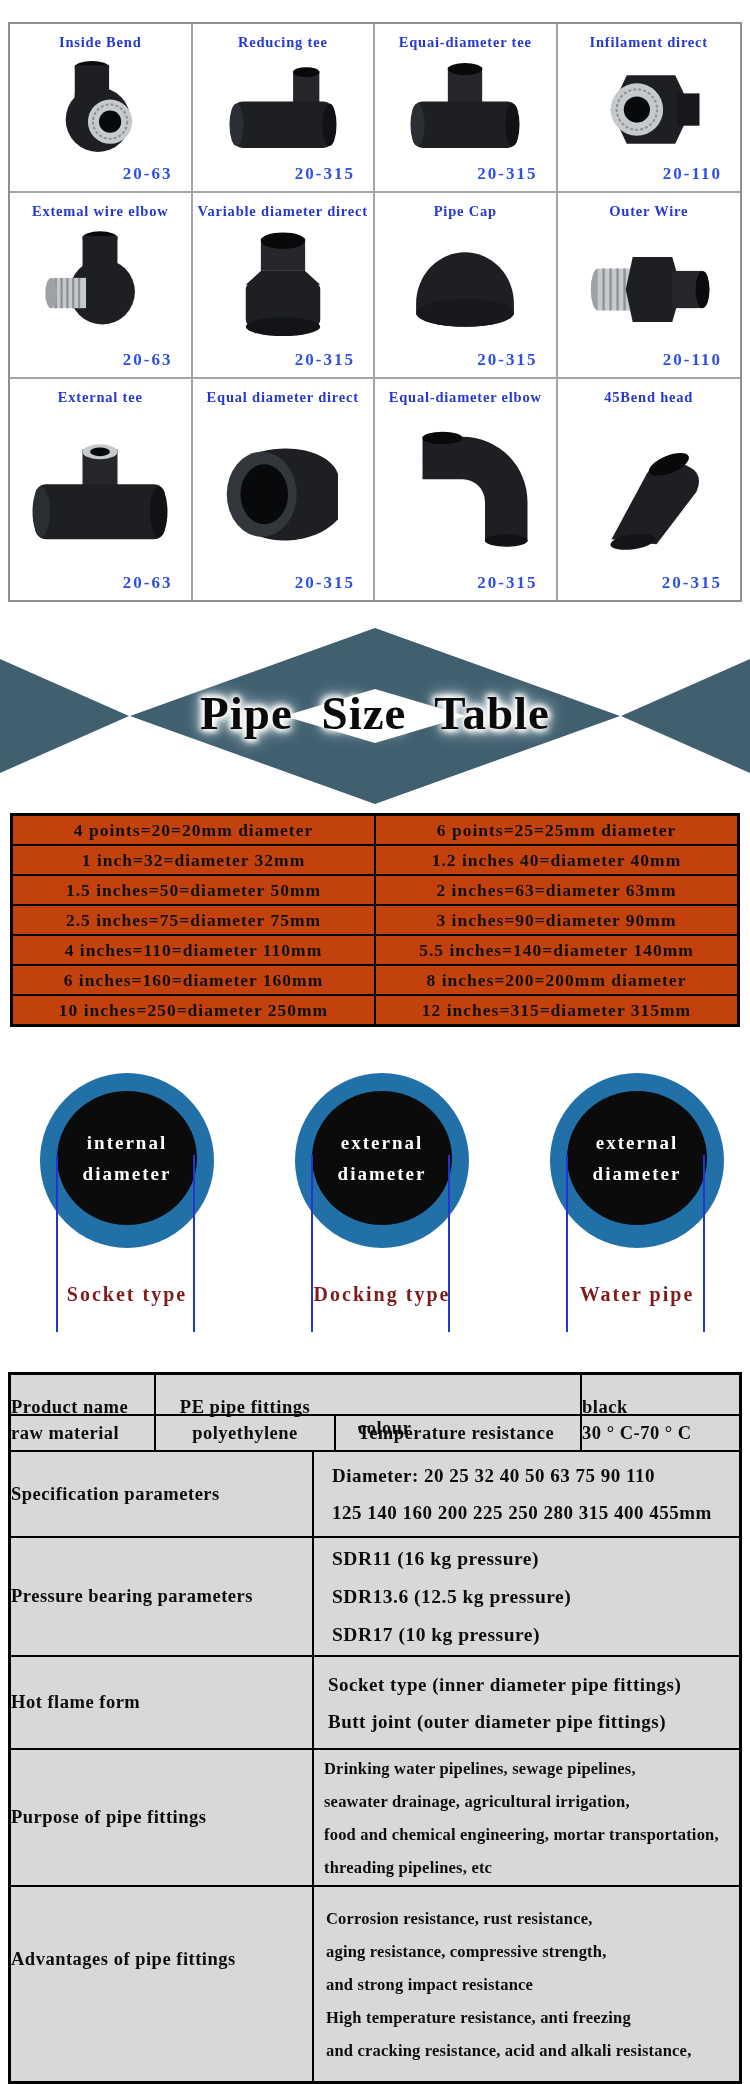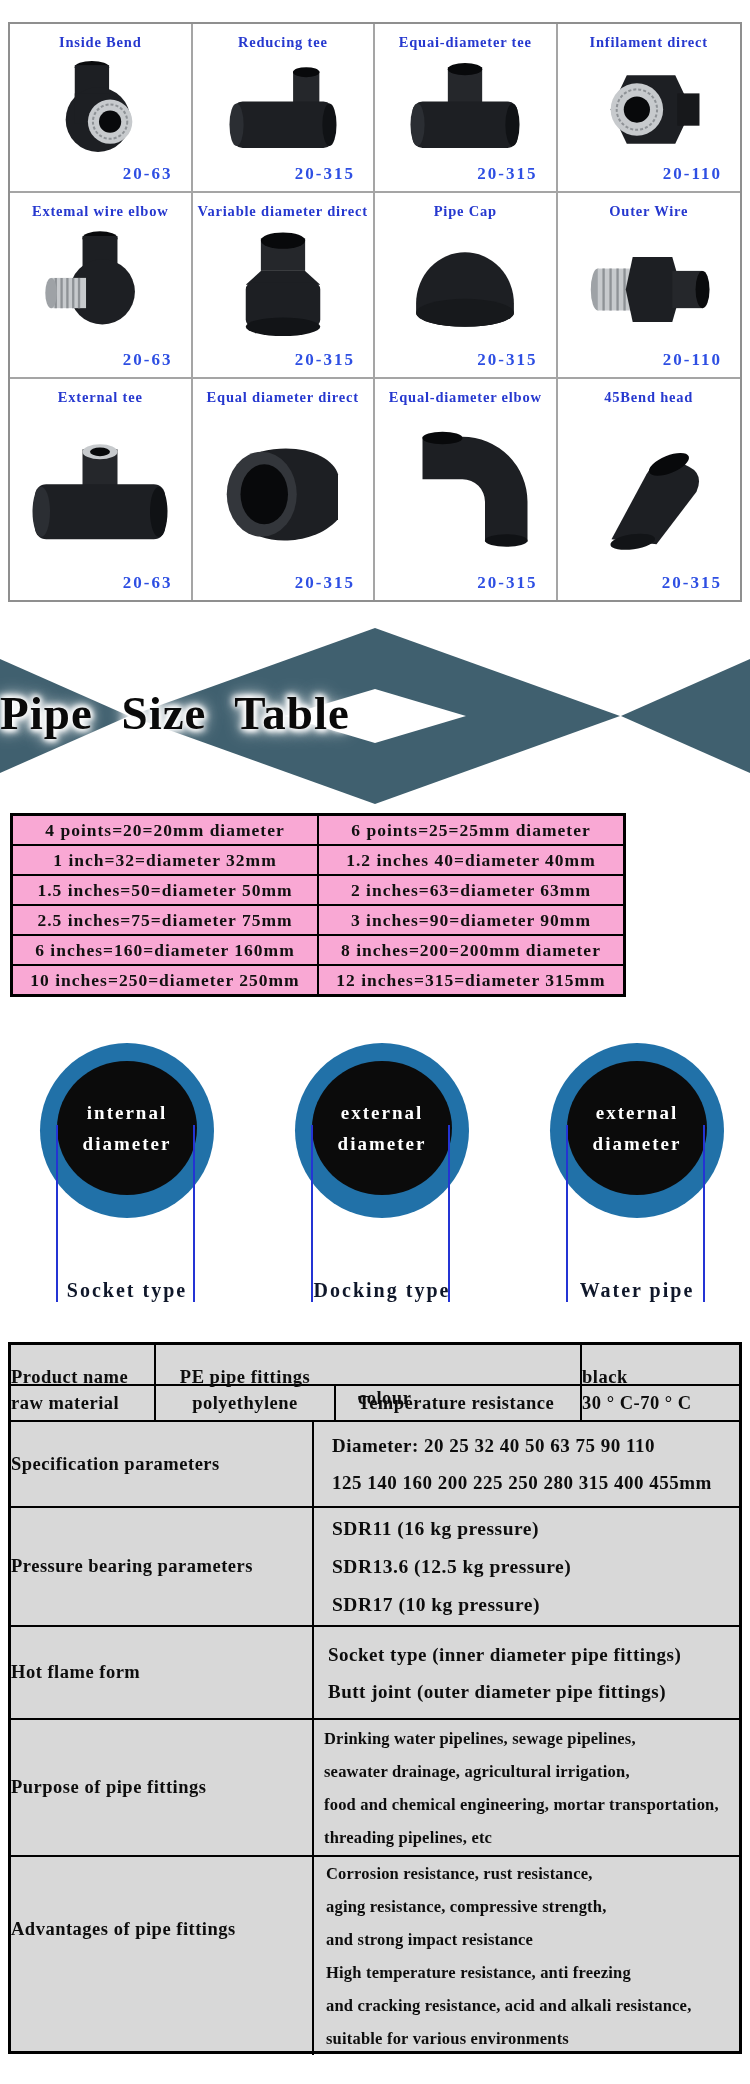--- a/index.html
+++ b/index.html
@@ -15,41 +15,41 @@
   .p-label{margin-top:11px;color:#2638cf;font-weight:bold;font-size:14.5px;
            letter-spacing:0.8px;text-align:center;line-height:1.1;}
   .p-img{flex:1;width:150px;min-height:0;margin-top:2px;}
   .p-size{align-self:flex-end;margin:0 18px 7px 0;color:#2e4fe3;font-weight:bold;
           font-size:17px;letter-spacing:2px;}
 
   
   .banner{position:relative;height:180px;margin-top:23px;}
   .banner svg{position:absolute;left:0;top:0;}
   .banner-title{position:absolute;left:0;top:50%;width:100%;transform:translateY(-54%);
-       font-size:47px;font-weight:bold;color:#0a0a0a;
+       text-align:center;font-size:47px;font-weight:bold;color:#0a0a0a;
        letter-spacing:1px;word-spacing:16px;
        text-shadow:0 0 5px #fff,0 0 9px #fff,0 0 14px #fff,0 0 20px #fff,2px 2px 6px #fff,-2px -2px 6px #fff;}
 
   
-  table.sizes{width:616px;margin:8px 10px 0 10px;border-collapse:collapse;
-       background:#f9a8d4;border:3px solid #000;}
+  table.sizes{width:730px;margin:8px 10px 0 10px;border-collapse:collapse;
+       background:#c2410c;border:3px solid #000;}
   table.sizes td{border:2px solid #000;height:26px;text-align:center;
        font-size:17.5px;font-weight:bold;color:#111;letter-spacing:1px;width:50%;}
 
   
   .diagrams{display:flex;padding-left:40px;gap:81px;margin-top:46px;height:262px;}
   .diag{position:relative;width:174px;height:262px;flex:0 0 auto;}
   .ring{position:absolute;left:0;top:0;width:174px;height:175px;border-radius:50%;background:#2171a8;}
   .disc{position:absolute;left:17px;top:18px;width:140px;height:134px;border-radius:50%;background:#0b0b0b;
         display:flex;flex-direction:column;align-items:center;justify-content:center;z-index:1;}
   .disc div{color:#fff;font-weight:bold;font-size:19px;letter-spacing:2px;line-height:31px;}
   .vline{position:absolute;top:82px;width:2px;height:177px;background:#2434d4;z-index:2;}
   .vline.l{left:16px;} .vline.r{left:153px;}
-  .diag-caption{position:absolute;top:236px;width:100%;text-align:center;
-        font-size:20px;font-weight:bold;color:#0f172a;letter-spacing:2px;z-index:3;}
+  .diag-caption{position:absolute;top:210px;width:100%;text-align:center;
+        font-size:20px;font-weight:bold;color:#7f1d1d;letter-spacing:2px;z-index:3;}
 
   
   .spec{margin:37px 8px 0 8px;border:3px solid #000;background:#d8d8d8;}
   .srow{display:grid;box-sizing:border-box;}
   .srow + .srow{border-top:2px solid #000;}
   .r4c{grid-template-columns:143px 180px 246px 1fr;}
   .r2c{grid-template-columns:301px 1fr;}
   .scell{display:flex;align-items:center;box-sizing:border-box;
          font-weight:bold;color:#0d0d0d;font-size:18.5px;letter-spacing:0.5px;}
   .scell + .scell{border-left:2px solid #000;}
@@ -262,20 +262,24 @@
     </tr>
     <tr>
       <td>1.5 inches=50=diameter 50mm</td>
       <td>2 inches=63=diameter 63mm</td>
     </tr>
     <tr>
       <td>2.5 inches=75=diameter 75mm</td>
       <td>3 inches=90=diameter 90mm</td>
     </tr>
     <tr>
+      <td>4 inches=110=diameter 110mm</td>
+      <td>5.5 inches=140=diameter 140mm</td>
+    </tr>
+    <tr>
       <td>6 inches=160=diameter 160mm</td>
       <td>8 inches=200=200mm diameter</td>
     </tr>
     <tr>
       <td>10 inches=250=diameter 250mm</td>
       <td>12 inches=315=diameter 315mm</td>
     </tr>
   </tbody>
 </table>
 
@@ -362,18 +366,17 @@
   </div>
 
   <div class="srow r2c h196">
     <div class="scell" style="align-items:flex-start;padding-top:62px;">Advantages of pipe fittings</div>
     <div class="scell vcell lines17" style="padding-left:12px;">
       <div>Corrosion resistance, rust resistance,</div>
       <div>aging resistance, compressive strength,</div>
       <div>and strong impact resistance</div>
       <div>High temperature resistance, anti freezing</div>
       <div>and cracking resistance, acid and alkali resistance,</div>
-      <div>suitable for various environments</div>
     </div>
   </div>
 </div>
 
 <div class="spacer-bottom"></div>
 
 </body></html>

